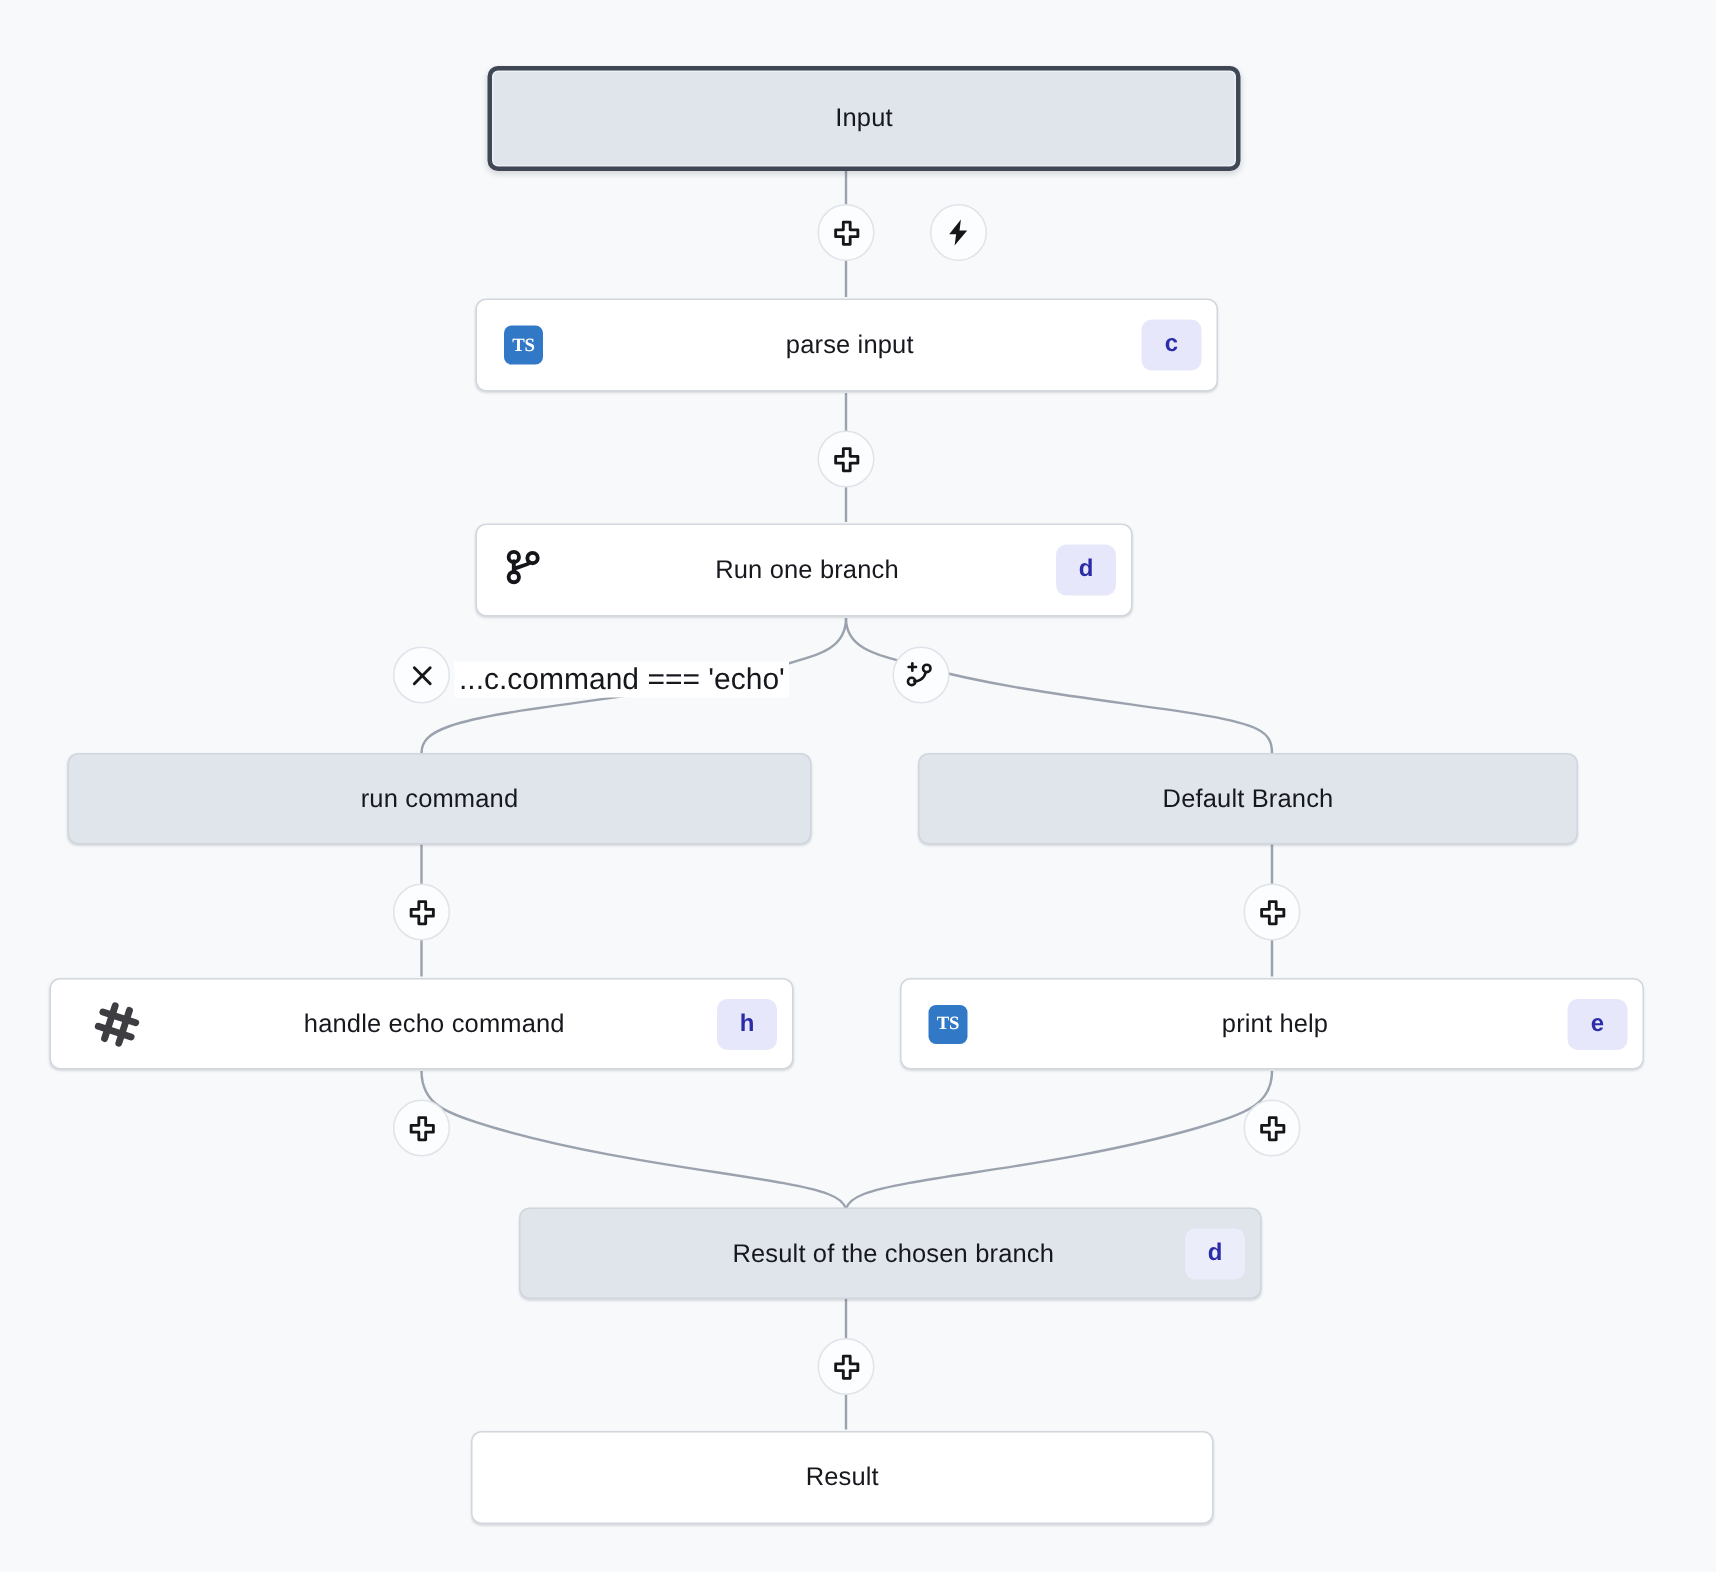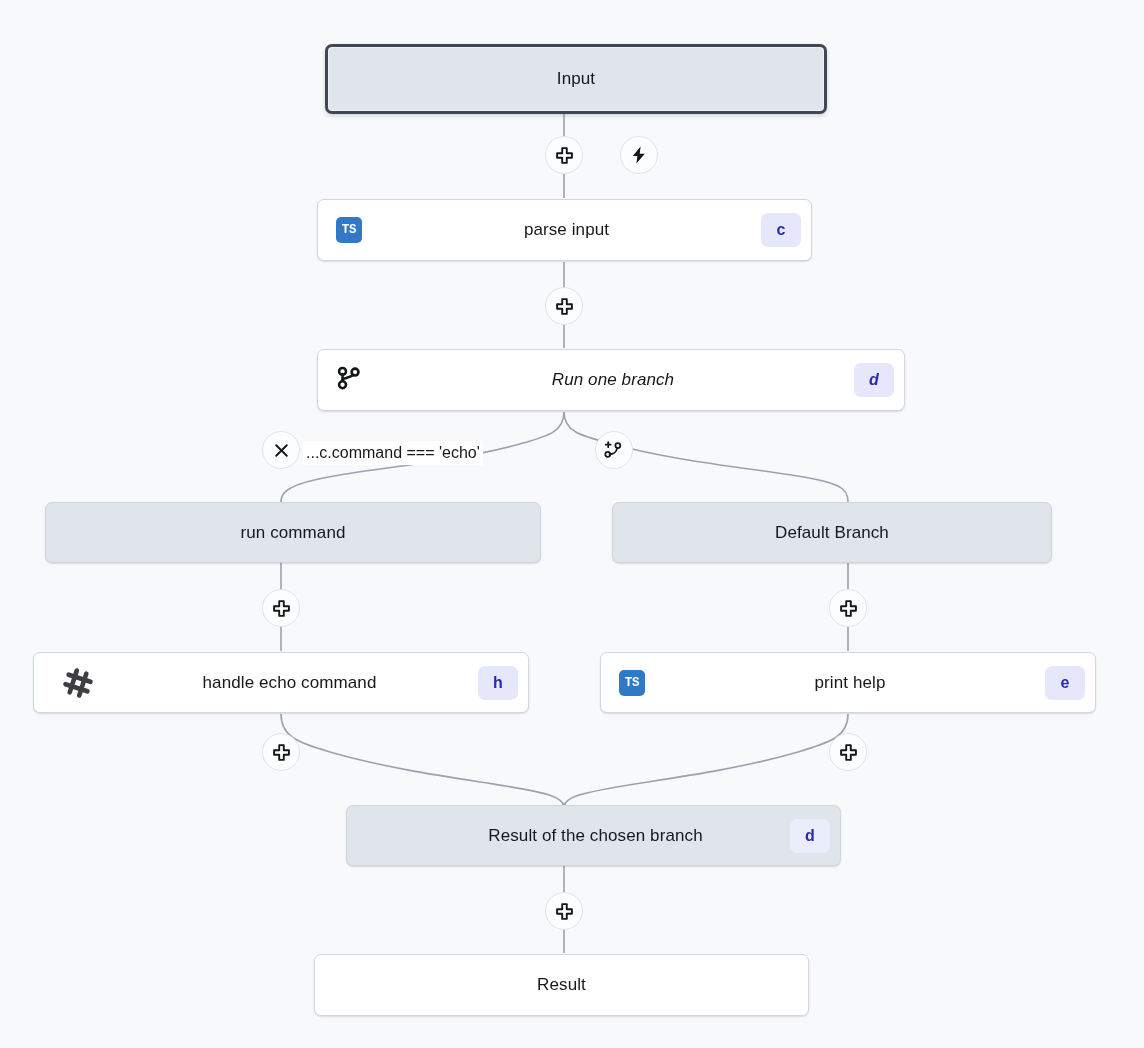--- a/index.html
+++ b/index.html
@@ -75,21 +75,21 @@
     height: 26px;
     border-radius: 5px;
     background: #3178c6;
     color: #ffffff;
     font-size: 12.5px;
     font-weight: bold;
     display: flex;
     align-items: center;
     justify-content: center;
     letter-spacing: -.2px;
-    font-family: Liberation Mono, monospace;
+    font-family: Liberation Serif, serif;
   }
 
   
   .badge {
     min-width: 40px;
     height: 34px;
     margin-right: 10px;
     border-radius: 7px;
     background: #e6e7fb;
     color: #2c2ca8;
@@ -113,21 +113,21 @@
     align-items: center;
     justify-content: center;
     box-sizing: border-box;
   }
 
   
   .edge-label {
     position: absolute;
     background: #ffffff;
     color: #16181d;
-    font-size: 16px;
+    font-size: 20px;
     white-space: nowrap;
     padding: 1px 3px;
     line-height: 22px;
   }
 </style>
 </head>
 <body>
 
 <div id="canvas">
 
@@ -161,21 +161,21 @@
   </div>
 
   <div class="node" style="left:317px; top:199px; width:495px; height:62px;">
     <div class="icon-slot">
       <span class="icon-ts">TS</span>
     </div>
     <div class="label">parse input</div>
     <div class="badge">c</div>
   </div>
 
-  <div class="node" style="left:317px; top:349px; width:588px; height:62px;font-style:italic;">
+  <div class="node" style="left:317px; top:349px; width:438px; height:62px;">
     <div class="icon-slot">
       <svg width="26" height="28" viewBox="0 0 24 26">
         <g stroke="#14161a" stroke-width="2.4" fill="none" stroke-linecap="round">
           <path d="M6,7.5 L6,13.5"></path>
           <path d="M6,13.5 C6,10.5 12,11.5 16,8.4"></path>
         </g>
         <circle cx="6" cy="5" r="3.2" fill="none" stroke="#14161a" stroke-width="2.4"></circle>
         <circle cx="6" cy="17.4" r="3.2" fill="none" stroke="#14161a" stroke-width="2.4"></circle>
         <circle cx="17.6" cy="5.6" r="3.2" fill="none" stroke="#14161a" stroke-width="2.4"></circle>
       </svg>

